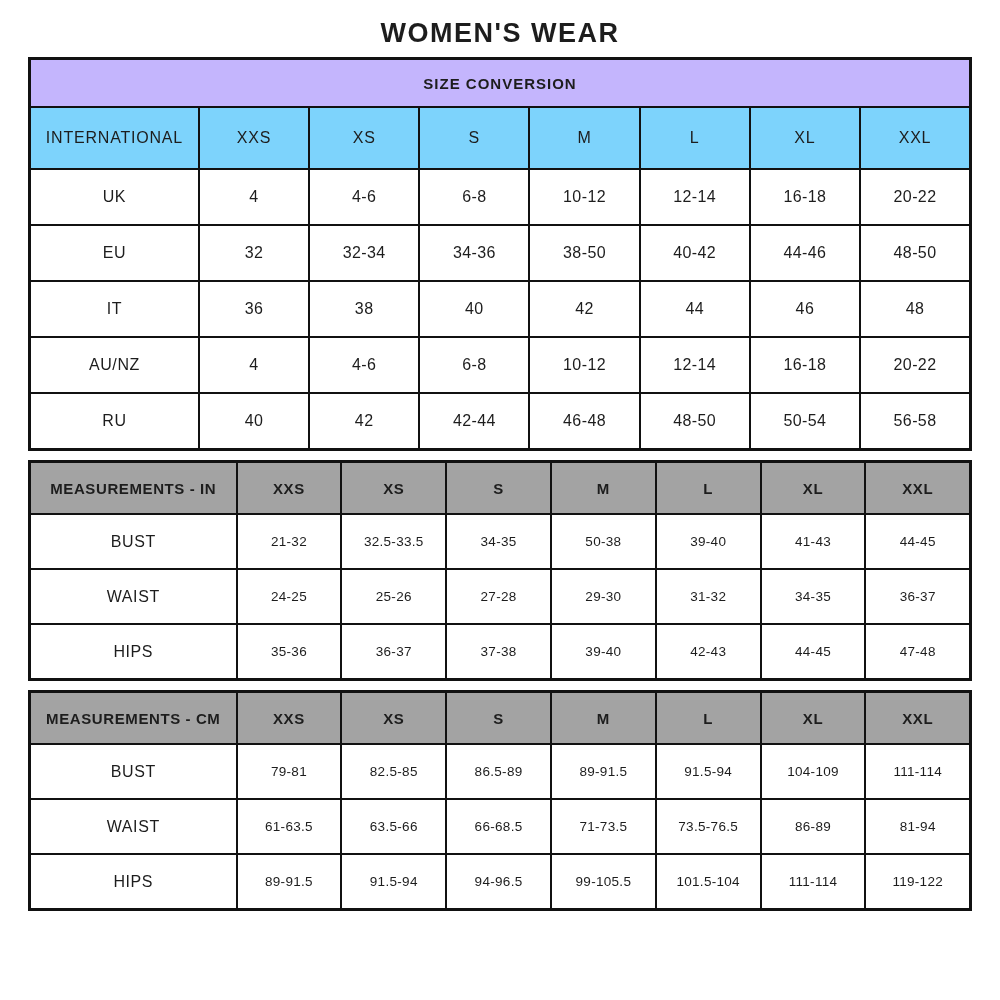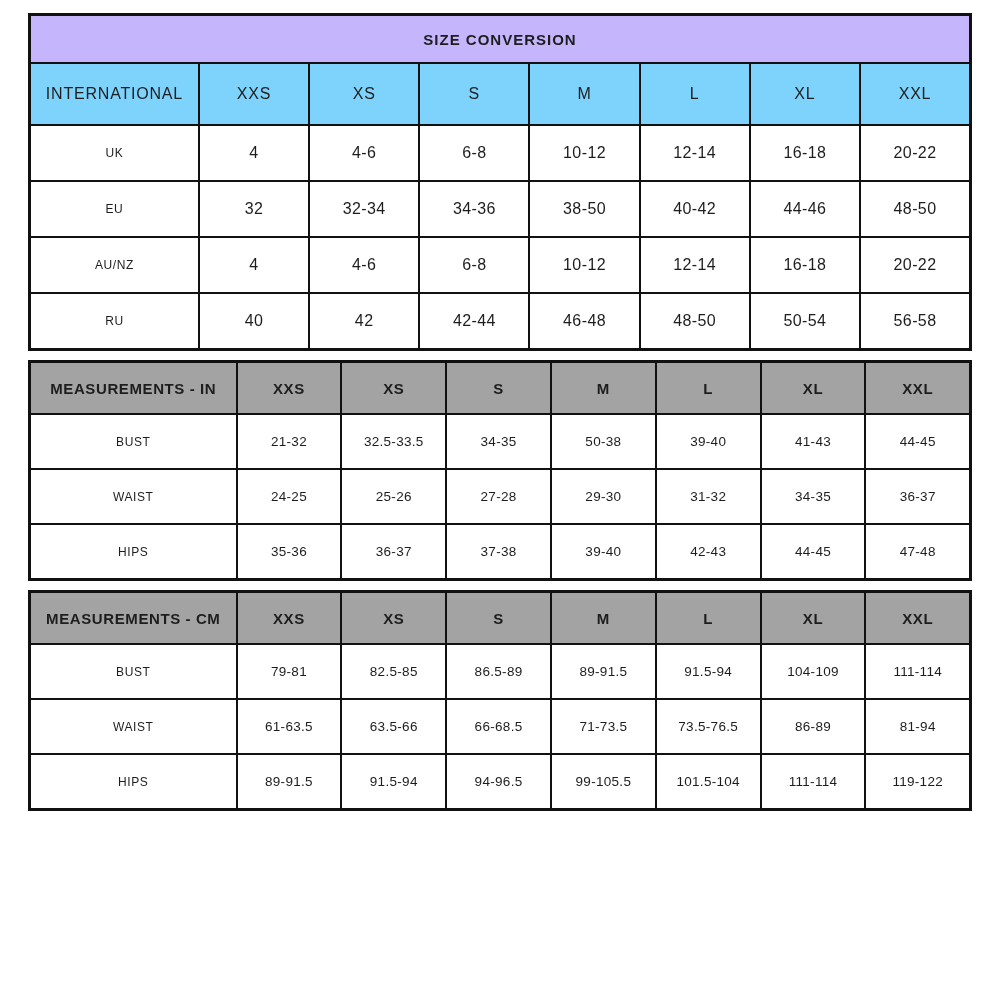--- a/index.html
+++ b/index.html
@@ -70,30 +70,31 @@
     font-weight: 700;
     letter-spacing: 0.6px;
   }
   .tm .data-row td {
     height: 53px;
     font-size: 13.5px;
     font-weight: 400;
     letter-spacing: 0.3px;
   }
   .tm .data-row td.lbl, .t1 .data-row td.lbl {
-    font-size: 12px;
+    font-size: 16px;
     letter-spacing: 0.6px;
   }
   .gap { height: 9px; }
 </style>
 </head>
 <body>
 
 <div class="page">
 
+  <div class="page-title">WOMEN'S WEAR</div>
 
   <table class="tbl t1">
     <colgroup>
       <col style="width:18%">
       <col style="width:11.71%">
         <col style="width:11.71%">
         <col style="width:11.71%">
       <col style="width:11.71%">
         <col style="width:11.71%">
         <col style="width:11.71%">
@@ -125,20 +126,30 @@
     </tr>
     <tr class="data-row">
       <td class="lbl">EU</td>
       <td>32</td>
       <td>32-34</td>
       <td>34-36</td>
       <td>38-50</td>
       <td>40-42</td>
       <td>44-46</td>
       <td>48-50</td>
+    </tr>
+    <tr class="data-row">
+      <td class="lbl">IT</td>
+      <td>36</td>
+      <td>38</td>
+      <td>40</td>
+      <td>42</td>
+      <td>44</td>
+      <td>46</td>
+      <td>48</td>
     </tr>
     <tr class="data-row">
       <td class="lbl">AU/NZ</td>
       <td>4</td>
       <td>4-6</td>
       <td>6-8</td>
       <td>10-12</td>
       <td>12-14</td>
       <td>16-18</td>
       <td>20-22</td>

